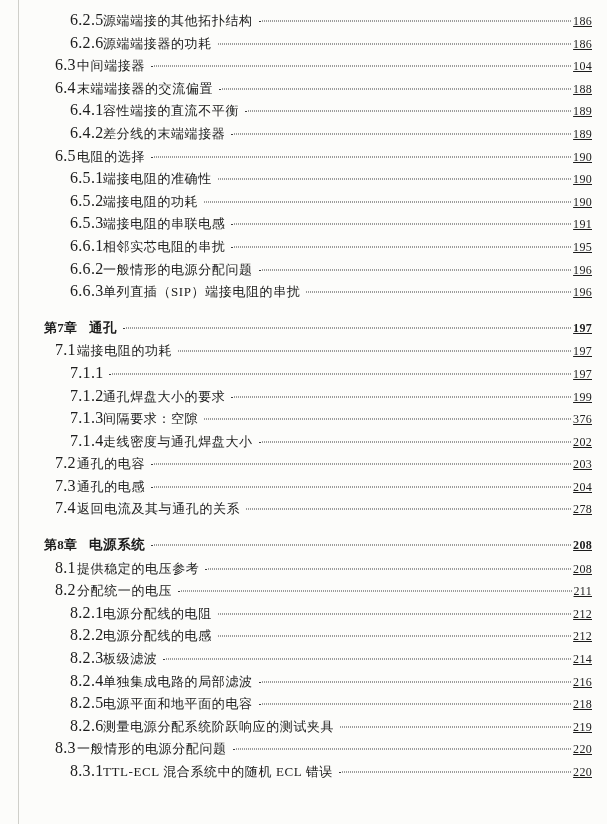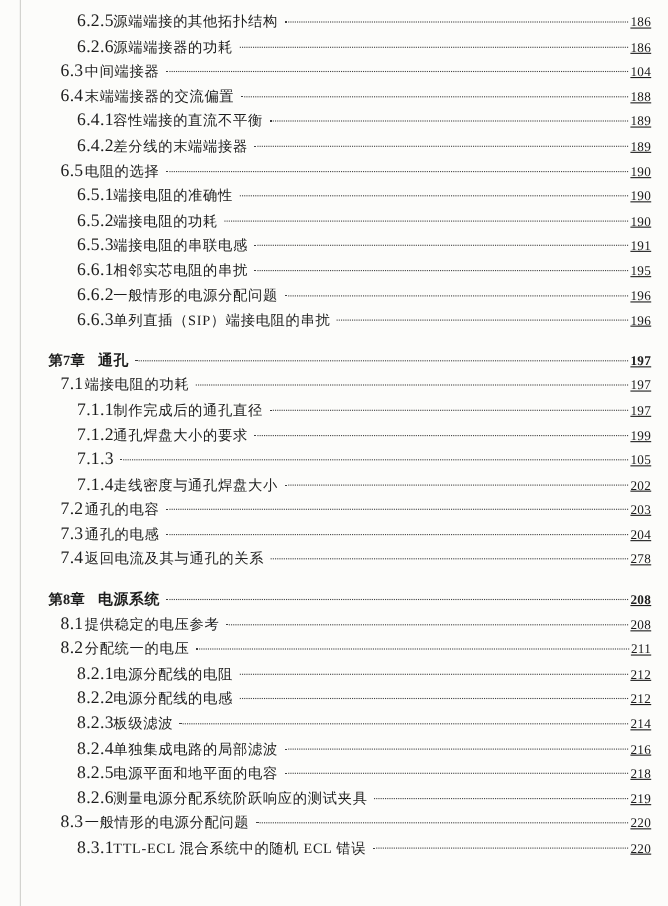--- a/index.html
+++ b/index.html
@@ -168,34 +168,34 @@
       <span class="page">197</span>
     </div>
     <div class="row l2">
       <span class="num">7.1</span>
       <span class="title">端接电阻的功耗</span>
       <span class="dots"></span>
       <span class="page">197</span>
     </div>
     <div class="row l3">
       <span class="num">7.1.1</span>
-      <span class="title">制作完成后的通孔直径</span>
       <span class="dots"></span>
       <span class="page">197</span>
     </div>
     <div class="row l3">
       <span class="num">7.1.2</span>
       <span class="title">通孔焊盘大小的要求</span>
       <span class="dots"></span>
       <span class="page">199</span>
     </div>
     <div class="row l3">
       <span class="num">7.1.3</span>
-      <span class="dots"></span>
-      <span class="page">105</span>
+      <span class="title">间隔要求：空隙</span>
+      <span class="dots"></span>
+      <span class="page">376</span>
     </div>
     <div class="row l3">
       <span class="num">7.1.4</span>
       <span class="title">走线密度与通孔焊盘大小</span>
       <span class="dots"></span>
       <span class="page">202</span>
     </div>
     <div class="row l2">
       <span class="num">7.2</span>
       <span class="title">通孔的电容</span>

